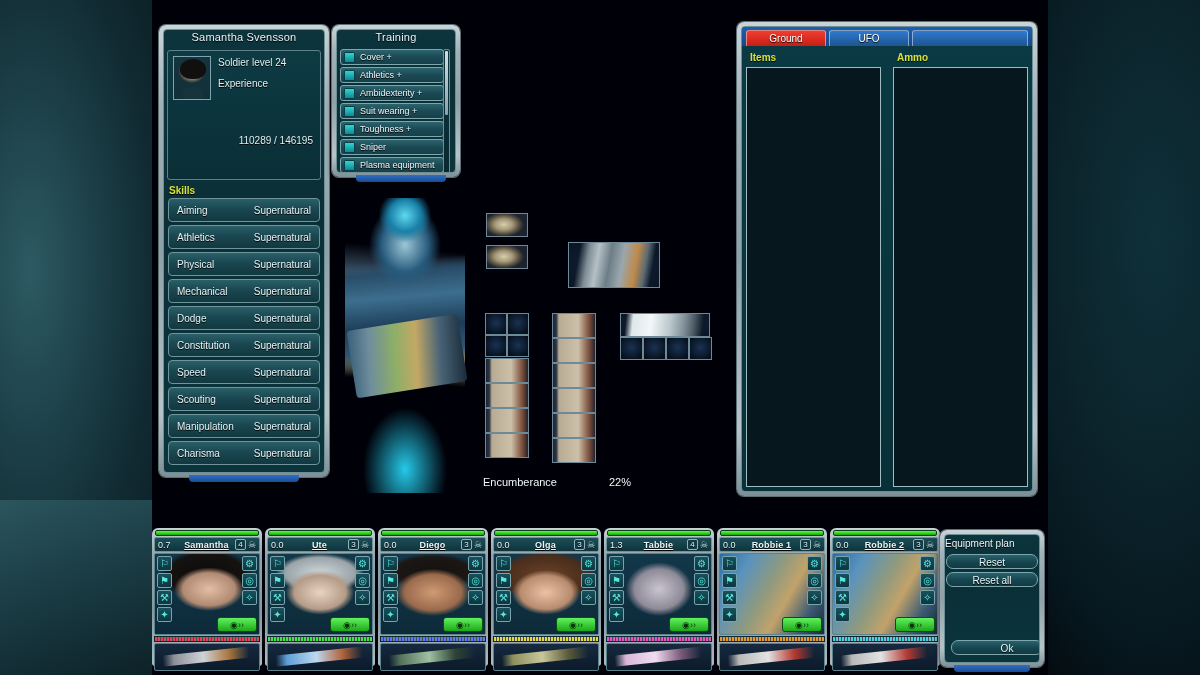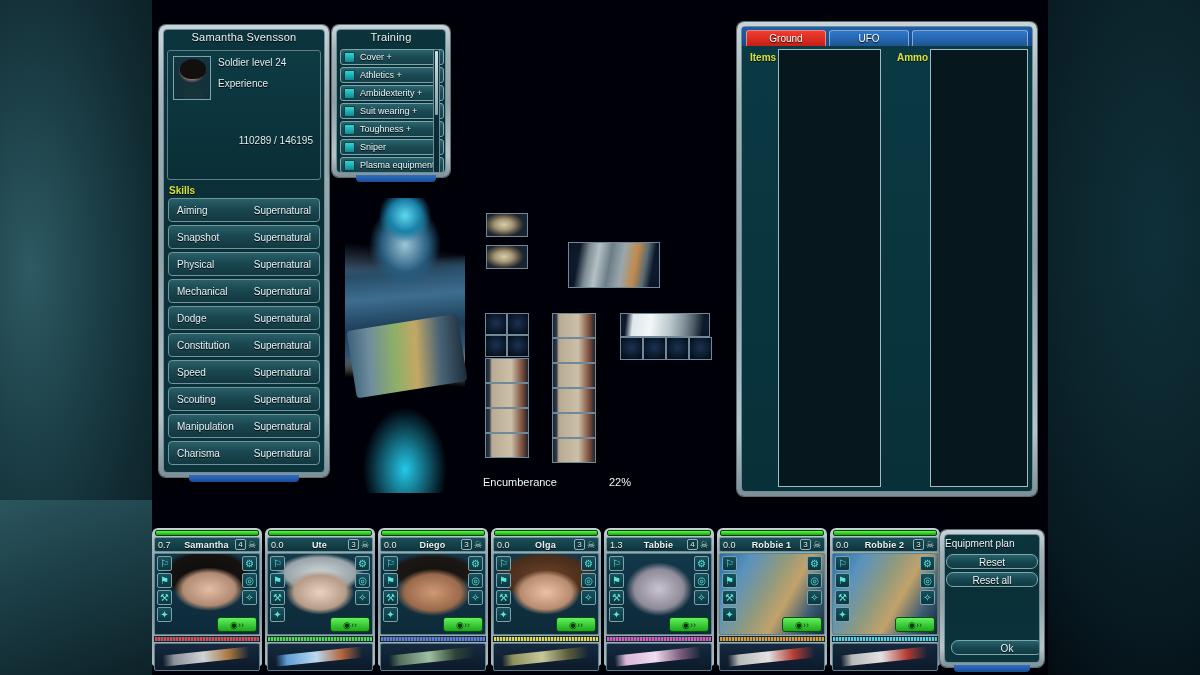--- a/index.html
+++ b/index.html
@@ -113,21 +113,21 @@
     height:24px; padding:0 8px;
     border:1px solid #6e949c;
     border-radius:4px;
     background:linear-gradient(180deg,#2a6068 0%, #1a4751 45%, #123840 100%);
     color:#e6f3f5; font-size:10px;
     text-shadow:0 1px 0 #000;
   }
   .skill-val { color:#e6f3f5; }
 
   
-  #training-panel { left:332px; top:25px; width:118px; height:152px; }
+  #training-panel { left:332px; top:25px; width:128px; height:152px; }
   .training-list {
     margin:2px 3px; display:flex; flex-direction:column; gap:2px;
     position:relative;
   }
   .tr-row {
     display:flex; align-items:center; gap:5px;
     height:16px; padding:0 2px 0 3px;
     border:1px solid #7fa5ad; border-radius:3px;
     background:linear-gradient(180deg,#2b646d 0%, #1b4a54 50%, #15404a 100%);
     color:#eaf6f8; font-size:9px; line-height:14px;
@@ -164,21 +164,21 @@
     font-size:10px; text-align:center;
     border-radius:3px 3px 0 0;
     color:#fff; text-shadow:0 1px 1px #000;
     border:1px solid rgba(255,255,255,.45);
     border-bottom:none;
   }
   .tab.active { width:80px; background:linear-gradient(180deg,#f23d2f,#c41f16); }
   .tab.idle   { width:80px; background:linear-gradient(180deg,#2f79cf,#1d558f); }
   .tab.filler { flex:1; background:linear-gradient(180deg,#2f79cf,#1d558f); border-radius:3px 3px 0 0; }
   .gp-body { position:absolute; inset:22px 4px 4px 4px; display:flex; gap:12px; }
-  .col { flex:1; display:flex; flex-direction:row; }
+  .col { flex:1; display:flex; flex-direction:column; }
   .col-hdr { color:#d8e23a; font-size:10px; font-weight:bold; padding:3px 2px 4px 4px; text-shadow:0 1px 0 #000; }
   .col-list {
     flex:1; border:1px solid #9fbcc3; background:#06181e;
   }
 
   
   #equip-area { position:absolute; left:470px; top:200px; width:260px; height:300px; }
   .slot {
     position:absolute;
     border:1px solid #6e8a99;
@@ -240,21 +240,21 @@
     margin:0 1px 1px;
   }
   .card-name {
     display:flex; align-items:center; justify-content:space-between;
     height:15px; padding:0 3px;
     background:linear-gradient(180deg,#1b4e58,#0e343d);
     border:1px solid #6f939c; border-radius:2px;
     color:#e9f6f8; font-size:9px; text-shadow:0 1px 0 #000;
   }
   .cn-left { width:20px; }
-  .cn-mid { flex:1; text-align:center; font-weight:bold; letter-spacing:.2px; }
+  .cn-mid { flex:1; text-align:center; font-weight:bold; letter-spacing:.2px;text-decoration:underline; }
   .cn-right { display:flex; gap:2px; align-items:center; }
   .cn-badge {
     min-width:11px; height:11px; line-height:10px; text-align:center;
     font-size:8px; border:1px solid #8fb3bb; border-radius:2px;
     background:#123b45; color:#dff1f4; padding:0 1px;
   }
   .cn-skull { font-size:9px; color:#bfe9ef; }
 
   .card-mid { position:relative; height:82px; margin-top:1px;
     border:1px solid #5c828c; border-radius:2px; overflow:hidden;
@@ -330,21 +330,21 @@
           </div>
         </div>
       </div>
       <div class="skills-hdr">Skills</div>
       <div class="skills-list" id="skills-list">
           <div class="skill-row">
             <span>Aiming</span>
             <span class="skill-val">Supernatural</span>
           </div>
           <div class="skill-row">
-            <span>Snapshot</span>
+            <span>Athletics</span>
             <span class="skill-val">Supernatural</span>
           </div>
           <div class="skill-row">
             <span>Physical</span>
             <span class="skill-val">Supernatural</span>
           </div>
           <div class="skill-row">
             <span>Mechanical</span>
             <span class="skill-val">Supernatural</span>
           </div>

